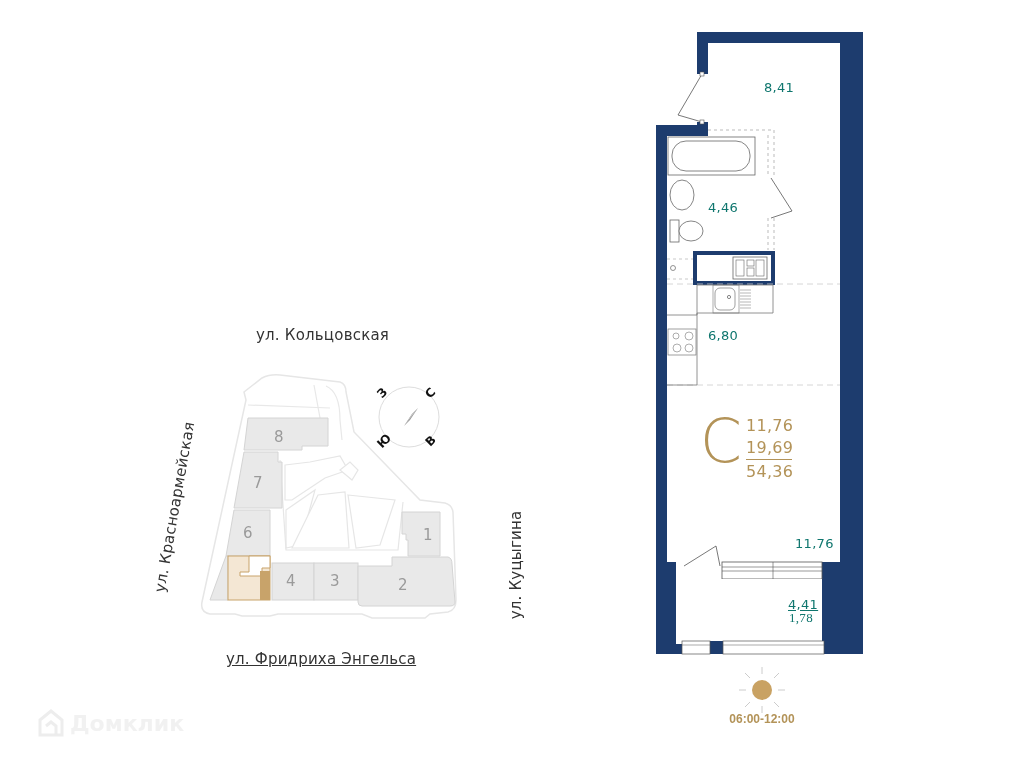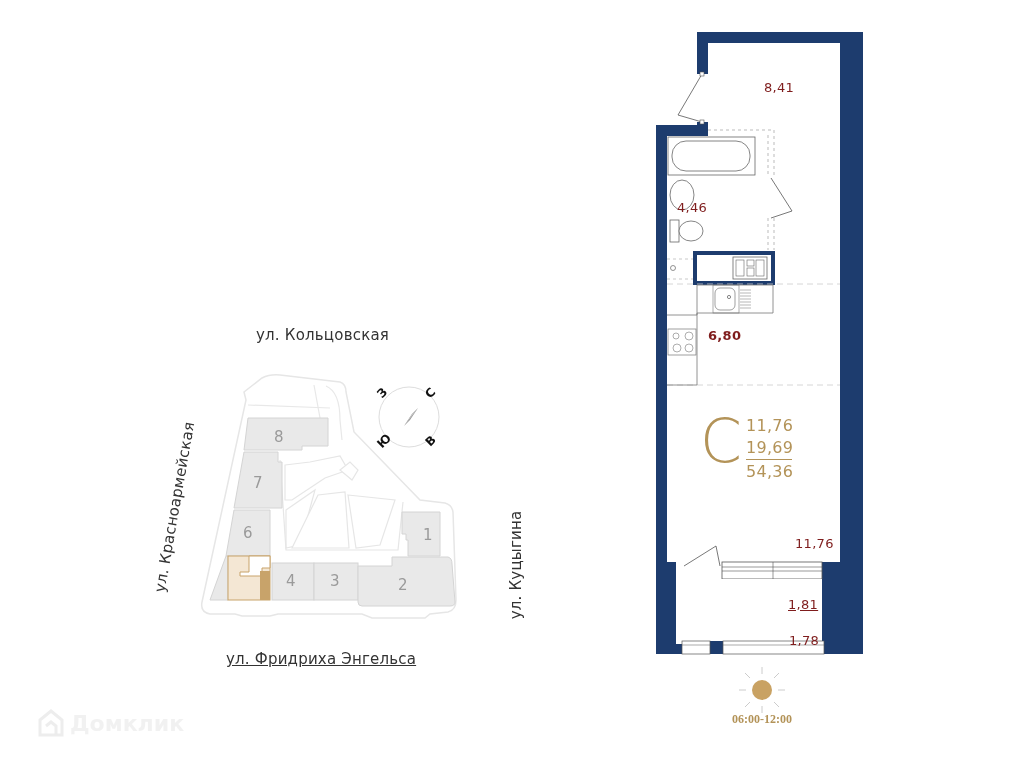--- a/index.html
+++ b/index.html
@@ -7,39 +7,39 @@
     width: 1024px; height: 768px; position: relative; overflow: hidden;
     background: #ffffff;
     font-family: "DejaVu Sans", sans-serif;
   }
   .abs { position: absolute; }
   .street {
     position: absolute; color: #333333; font-size: 15px; white-space: nowrap;
     font-family: "DejaVu Sans", sans-serif; letter-spacing: 0.2px;
   }
   .area-label {
-    position: absolute; font-size: 13px; color: #7f1d1d;
+    position: absolute; font-size: 13px; color: #0f766e;
     font-family: "DejaVu Sans", sans-serif; letter-spacing: 0.3px;
   }
   .summary-num {
     position: absolute; font-size: 16px; color: #b39358;
     font-family: "DejaVu Sans", sans-serif; left: 0; letter-spacing: 0.3px;
   }
   .bldg-num {
     position: absolute; font-size: 15px; color: #9a9a9a;
     font-family: "DejaVu Sans", sans-serif;
   }
   .compass-letter {
     position: absolute; font-size: 12px; font-weight: bold; color: #111;
     font-family: "DejaVu Sans", sans-serif;
   }
   .sun-time {
     position: absolute; left: 722px; top: 712px; width: 80px; text-align: center;
     font-size: 12px; font-weight: bold; color: #b39358;
-    font-family: Liberation Serif, serif;
+    font-family: Liberation Sans, sans-serif;
   }
   .watermark {
     position: absolute; left: 36px; top: 708px; display: flex; align-items: center; gap: 4px;
     color: rgba(240,240,240,0.9); font-size: 22px; font-weight: bold;
     font-family: "DejaVu Sans", sans-serif;
   }
 </style>
 </head>
 <body>
 
@@ -201,26 +201,26 @@
     <rect x="656" y="579" width="20" height="75" fill="#1d3c6e"></rect>
     <rect x="822" y="579" width="18" height="75" fill="#1d3c6e"></rect>
 
     <rect x="682" y="641" width="28" height="13" fill="#fff" stroke="#555" stroke-width="0.7"></rect>
     <rect x="723" y="641" width="101" height="13" fill="#fff" stroke="#555" stroke-width="0.7"></rect>
     <line x1="682" y1="645" x2="710" y2="645" stroke="#555" stroke-width="0.5"></line>
     <line x1="723" y1="645" x2="824" y2="645" stroke="#555" stroke-width="0.5"></line>
   </svg>
 
   <div class="area-label" style="left:764px; top:80px;">8,41</div>
-  <div class="area-label" style="left:677px; top:200px;">4,46</div>
-  <div class="area-label" style="left:708px; top:328px;font-weight:bold;">6,80</div>
+  <div class="area-label" style="left:708px; top:200px;">4,46</div>
+  <div class="area-label" style="left:708px; top:328px;">6,80</div>
   <div class="area-label" style="left:795px; top:536px;">11,76</div>
 
-  <div class="area-label" style="left:788px; top:597px; text-decoration: underline;">1,81</div>
-  <div class="area-label" style="left:789px; top:633px;">1,78</div>
+  <div class="area-label" style="left:788px; top:597px; text-decoration: underline;">4,41</div>
+  <div class="area-label" style="left:789px; top:610px;font-family:Liberation Serif, serif;">1,78</div>
 
   <div class="abs" style="left:700px; top:416px; width:110px; height:70px;">
     <div class="abs" style="left:0; top:-10px; font-size:60px; color:#b39358; font-family:'DejaVu Sans', sans-serif; font-weight:300;">С</div>
     <div class="abs" style="left:46px; top:0; width:70px; height:70px;">
       <div class="summary-num" style="top:0;">11,76</div>
       <div class="summary-num" style="top:22px;">19,69</div>
       <div class="abs" style="left:0; top:43px; width:46px; height:1px; background:#b39358;"></div>
       <div class="summary-num" style="top:46px;">54,36</div>
     </div>
   </div>

